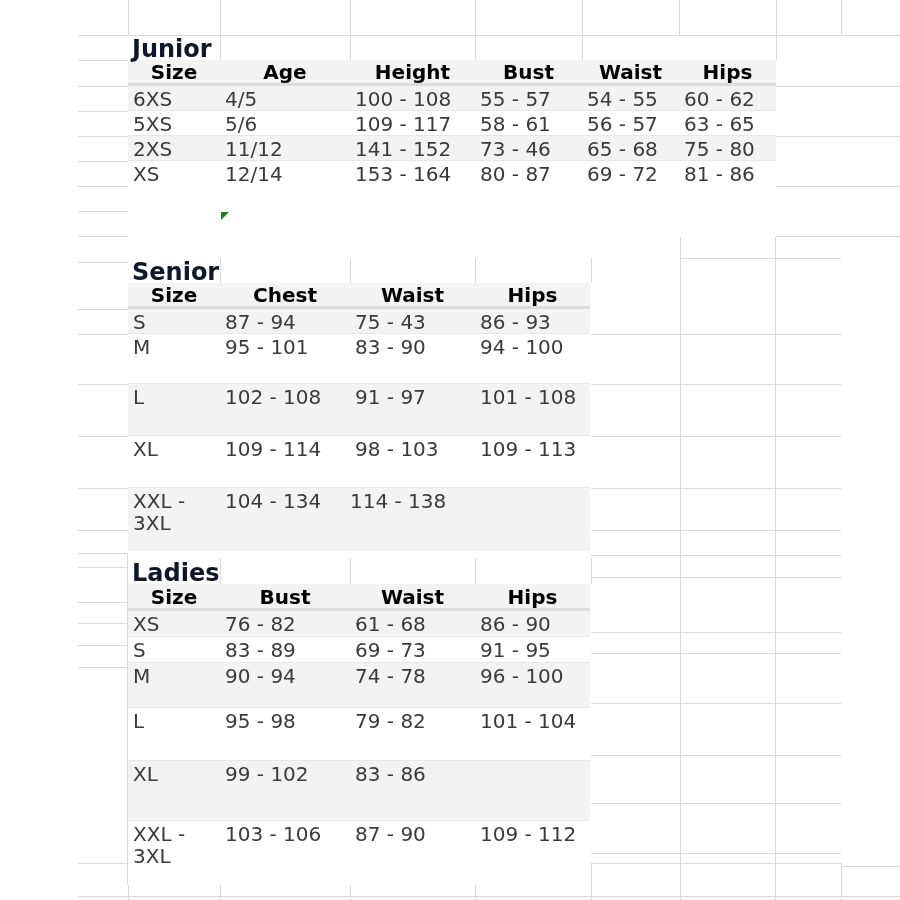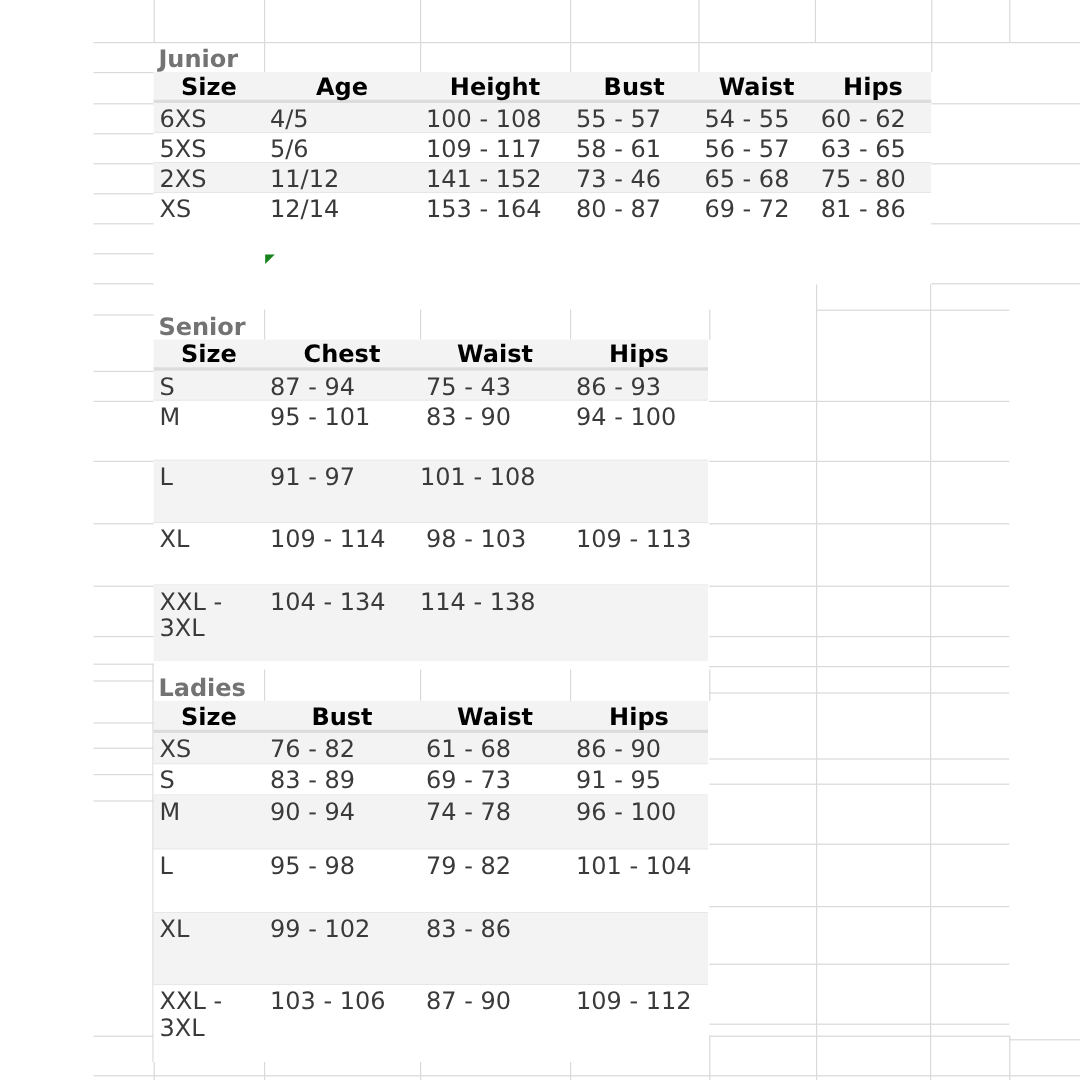--- a/index.html
+++ b/index.html
@@ -4,21 +4,21 @@
 <style>
   html,body{margin:0;padding:0;background:#fff;}
   .canvas{position:relative;width:900px;height:900px;background:#fff;overflow:hidden;
           font-family:"DejaVu Sans",sans-serif;}
   
   .gv{position:absolute;width:1px;z-index:1;}
   .gh{position:absolute;height:1px;z-index:1;}
   
   .tbl{position:absolute;z-index:2;}
   .lblrow{display:flex;align-items:flex-end;background:transparent;}
-  .lbl{font-weight:bold;color:#737373;font-size:20px;line-height:22px;padding:0 0 0 4px;white-space:pre;}
+  .lbl{font-weight:bold;color:#0f172a;font-size:24px;line-height:22px;padding:0 0 0 4px;white-space:pre;}
   .hdr{display:flex;background:var(--hfill);}
   .hc{display:flex;align-items:flex-end;justify-content:center;font-weight:bold;color:#000;
       font-size:20px;line-height:22px;box-sizing:border-box;}
   .band{height:3px;background:var(--hband);width:100%;}
   .row{display:flex;background:#fff;border-bottom:1px solid var(--rdiv);box-sizing:border-box;}
   .row.sh{background:var(--rsh);}
   .cell{font-size:20px;line-height:22px;color:var(--dtext);padding:2px 0 0 5px;
         box-sizing:border-box;white-space:pre-line;overflow:hidden;}
   
   .jc0{width:92px}.jc1{width:130px}.jc2{width:125px}.jc3{width:107px}.jc4{width:97px}.jc5{width:97px}
@@ -101,20 +101,21 @@
       <div class="cell kc3">86 - 93</div>
     </div>
     <div class="row" style="height:50px;">
       <div class="cell kc0">M</div>
       <div class="cell kc1">95 - 101</div>
       <div class="cell kc2">83 - 90</div>
       <div class="cell kc3">94 - 100</div>
     </div>
     <div class="row sh" style="height:52px;">
       <div class="cell kc0">L</div>
+      <div class="cell kc1">102 - 108</div>
       <div class="cell kc2">91 - 97</div>
       <div class="cell kc3">101 - 108</div>
     </div>
     <div class="row" style="height:52px;">
       <div class="cell kc0">XL</div>
       <div class="cell kc1">109 - 114</div>
       <div class="cell kc2">98 - 103</div>
       <div class="cell kc3">109 - 113</div>
     </div>
     <div class="row sh" style="height:63px;border-bottom-color:transparent;">

